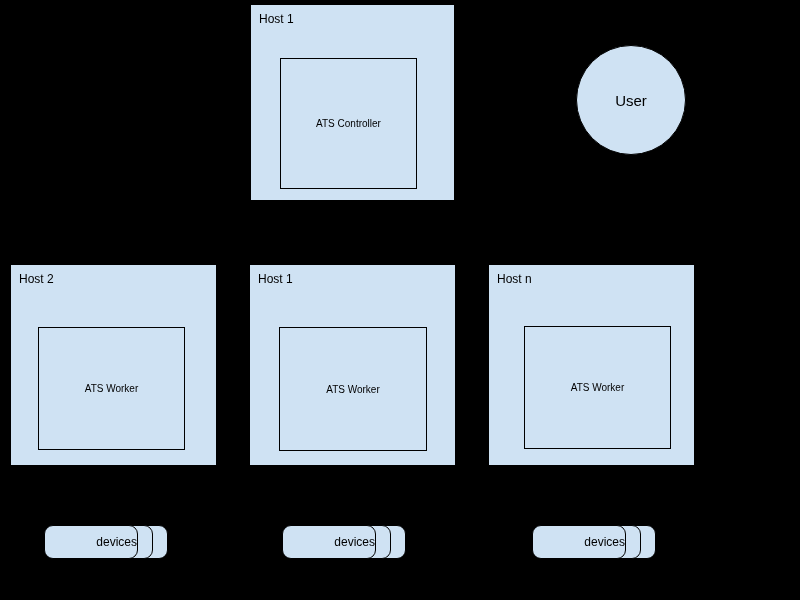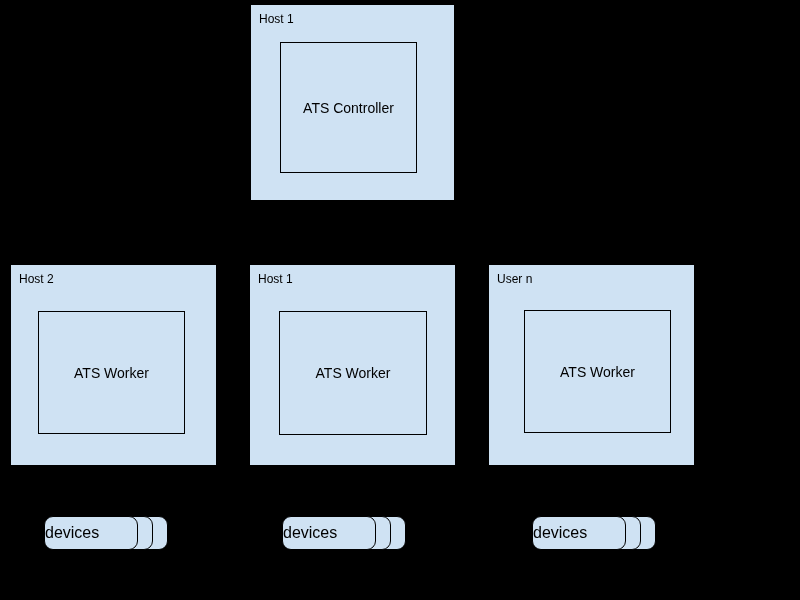--- a/index.html
+++ b/index.html
@@ -31,23 +31,24 @@
     color: #000000;
     white-space: nowrap;
   }
   .inner-box {
     position: absolute;
     border: 1px solid #000000;
     box-sizing: border-box;
     display: flex;
     align-items: center;
     justify-content: center;
-    font-size: 14px;
+    font-size: 10px;
     color: #000000;
     text-align: center;
+    margin-top: 16px;
   }
   .user-circle {
     position: absolute;
     left: 576px;
     top: 45px;
     width: 110px;
     height: 110px;
     border-radius: 50%;
     background: #cfe2f3;
     border: 1px solid #000000;
@@ -58,31 +59,31 @@
     font-size: 15px;
     color: #000000;
   }
   .dev-stack {
     position: absolute;
     width: 126px;
     height: 35px;
   }
   .dev-box {
     position: absolute;
-    top: 8px;
+    top: 17px;
     width: 94px;
     height: 34px;
     background: #cfe2f3;
     border: 1.5px solid #000000;
     border-radius: 9px;
     box-sizing: border-box;
     display: flex;
     align-items: center;
-    justify-content: flex-start;
-    font-size: 16px;
+    justify-content: flex-end;
+    font-size: 12px;
     color: #000000;
   }
   .dev-back  { left: 30px; }
   .dev-mid   { left: 15px; }
   .dev-front { left: 0; }
 
   
   #host-1 { left: 250px; top: 4px;   width: 205px; height: 197px; }
   #host-1 .inner-box { left: 29px; top: 37px; width: 137px; height: 131px; }
 
@@ -104,37 +105,40 @@
 
 <div class="canvas">
 
   <div class="host" id="host-1">
     <span class="host-label">Host 1</span>
     <div class="inner-box">
       <span>ATS Controller</span>
     </div>
   </div>
 
+  <div class="user-circle">
+    <span>User</span>
+  </div>
 
   <div class="host" id="host-2">
     <span class="host-label">Host 2</span>
     <div class="inner-box">
       <span>ATS Worker</span>
     </div>
   </div>
 
   <div class="host" id="host-3">
     <span class="host-label">Host 1</span>
     <div class="inner-box">
       <span>ATS Worker</span>
     </div>
   </div>
 
   <div class="host" id="host-n">
-    <span class="host-label">User n</span>
+    <span class="host-label">Host n</span>
     <div class="inner-box">
       <span>ATS Worker</span>
     </div>
   </div>
 
   <div class="dev-stack" id="devices-1">
     <div class="dev-box dev-back"></div>
     <div class="dev-box dev-mid"></div>
     <div class="dev-box dev-front">
       <span>devices</span>

